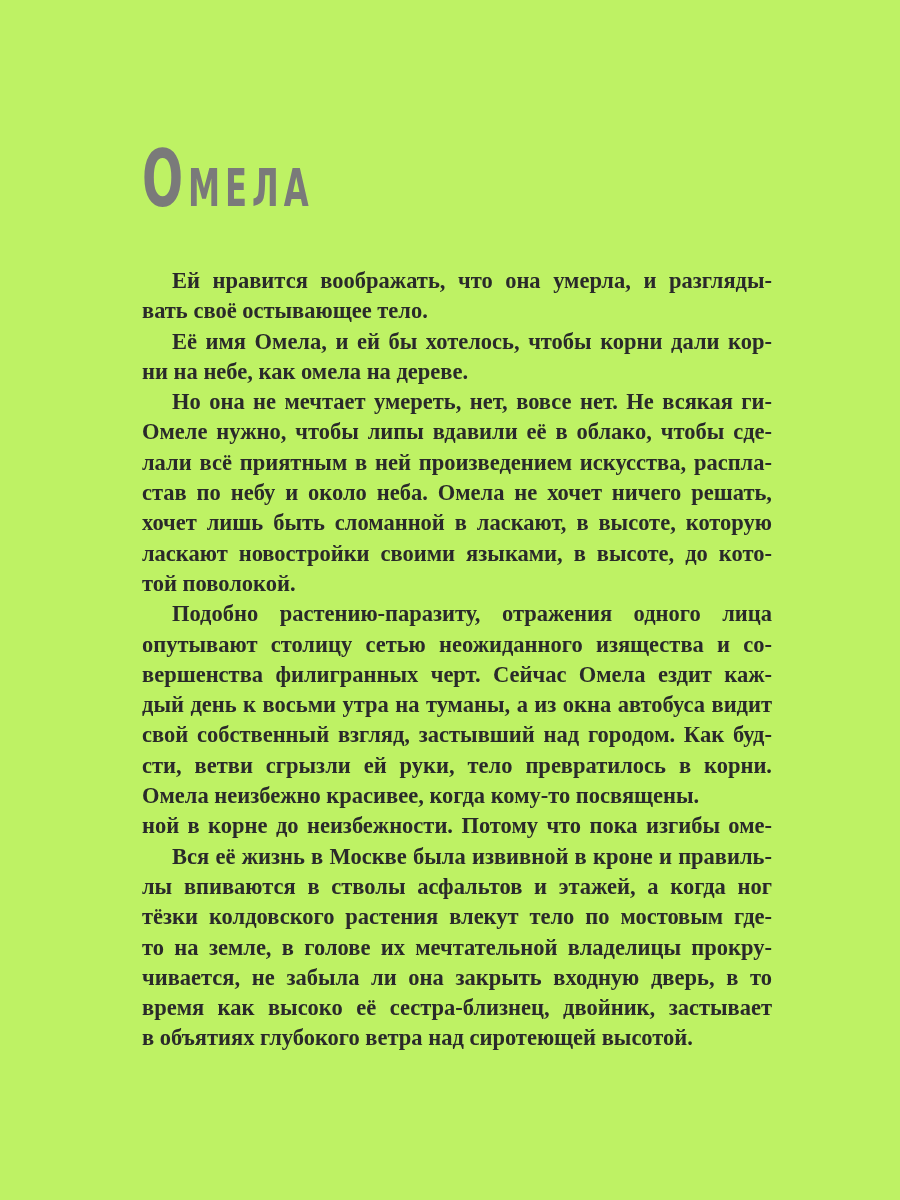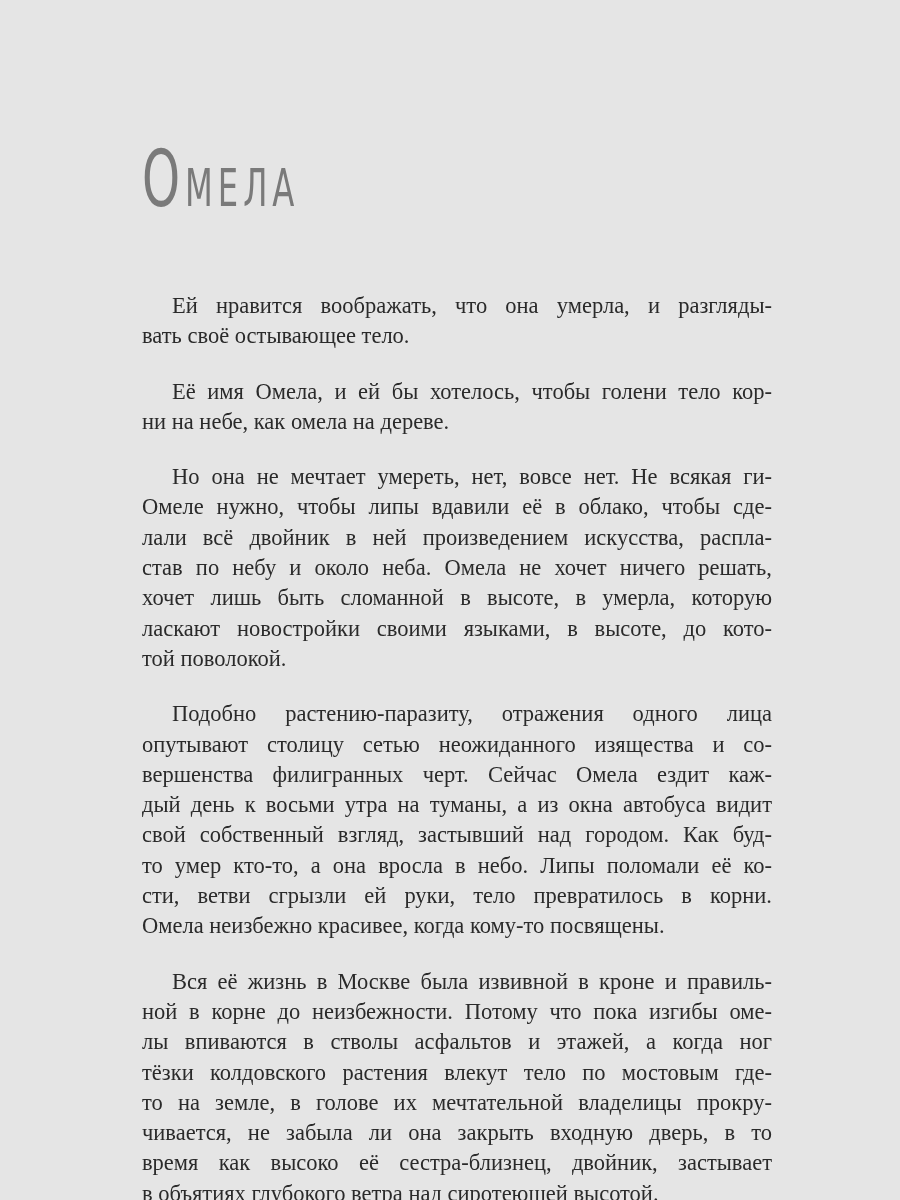--- a/index.html
+++ b/index.html
@@ -1,17 +1,17 @@
 <!DOCTYPE html>
 <html><head>
   <meta charset="utf-8">
   <style>
     html, body { margin: 0; padding: 0; background: #ffffff; }
     body { width: 900px; height: 1200px; position: relative; overflow: hidden; }
-    .page { position: absolute; left: 0; top: 0; width: 900px; height: 1200px; background: #e5e5e5; }
+    .page { position: absolute; left: 0; top: 0; width: 900px; height: 1200px; background: #bef264; font-weight: bold; }
     .title {
       position: absolute; left: 142px; top: 140px;
       font-family: "DejaVu Sans", sans-serif;
       color: #7a7a7a;
       letter-spacing: 8px;
       white-space: nowrap;
       transform: scaleX(0.62);
       transform-origin: left top;
     }
     .title .cap { font-size: 78px; line-height: 78px; }
@@ -21,67 +21,66 @@
       font-family: "Liberation Serif", "DejaVu Serif", serif;
       font-size: 22.5px;
       color: #2a2a2a;
     }
     .line {
       height: 30.3px; line-height: 30.3px;
       white-space: nowrap;
       text-align: justify;
       text-align-last: justify;
     }
-    .line.indent { padding-left: 30px; margin-top: 25px; }
+    .line.indent { padding-left: 30px; }
     .line.last { text-align-last: left; }
   </style>
 </head>
 <body>
 
 <div class="page">
   <div class="title">
     <span class="cap">О</span><span class="rest">МЕЛА</span>
   </div>
 
   <div class="body">
 
     <div>
       <div class="line indent">Ей нравится воображать, что она умерла, и разгляды-</div>
       <div class="line last">вать своё остывающее тело.</div>
     </div>
 
     <div>
-      <div class="line indent">Её имя Омела, и ей бы хотелось, чтобы голени тело кор-</div>
+      <div class="line indent">Её имя Омела, и ей бы хотелось, чтобы корни дали кор-</div>
       <div class="line last">ни на небе, как омела на дереве.</div>
     </div>
 
     <div>
       <div class="line indent">Но она не мечтает умереть, нет, вовсе нет. Не всякая ги-</div>
       <div class="line">Омеле нужно, чтобы липы вдавили её в облако, чтобы сде-</div>
-      <div class="line">лали всё двойник в ней произведением искусства, распла-</div>
+      <div class="line">лали всё приятным в ней произведением искусства, распла-</div>
       <div class="line">став по небу и около неба. Омела не хочет ничего решать,</div>
-      <div class="line">хочет лишь быть сломанной в высоте, в умерла, которую</div>
+      <div class="line">хочет лишь быть сломанной в ласкают, в высоте, которую</div>
       <div class="line">ласкают новостройки своими языками, в высоте, до кото-</div>
       <div class="line last">той поволокой.</div>
     </div>
 
     <div>
       <div class="line indent">Подобно растению-паразиту, отражения одного лица</div>
       <div class="line">опутывают столицу сетью неожиданного изящества и со-</div>
       <div class="line">вершенства филигранных черт. Сейчас Омела ездит каж-</div>
       <div class="line">дый день к восьми утра на туманы, а из окна автобуса видит</div>
       <div class="line">свой собственный взгляд, застывший над городом. Как буд-</div>
-      <div class="line">то умер кто-то, а она вросла в небо. Липы поломали её ко-</div>
       <div class="line">сти, ветви сгрызли ей руки, тело превратилось в корни.</div>
       <div class="line last">Омела неизбежно красивее, когда кому-то посвящены.</div>
     </div>
 
     <div>
+      <div class="line">ной в корне до неизбежности. Потому что пока изгибы оме-</div>
       <div class="line indent">Вся её жизнь в Москве была извивной в кроне и правиль-</div>
-      <div class="line">ной в корне до неизбежности. Потому что пока изгибы оме-</div>
       <div class="line">лы впиваются в стволы асфальтов и этажей, а когда ног</div>
       <div class="line">тёзки колдовского растения влекут тело по мостовым где-</div>
       <div class="line">то на земле, в голове их мечтательной владелицы прокру-</div>
       <div class="line">чивается, не забыла ли она закрыть входную дверь, в то</div>
       <div class="line">время как высоко её сестра-близнец, двойник, застывает</div>
       <div class="line last">в объятиях глубокого ветра над сиротеющей высотой.</div>
     </div>
   </div>
 </div>
 

